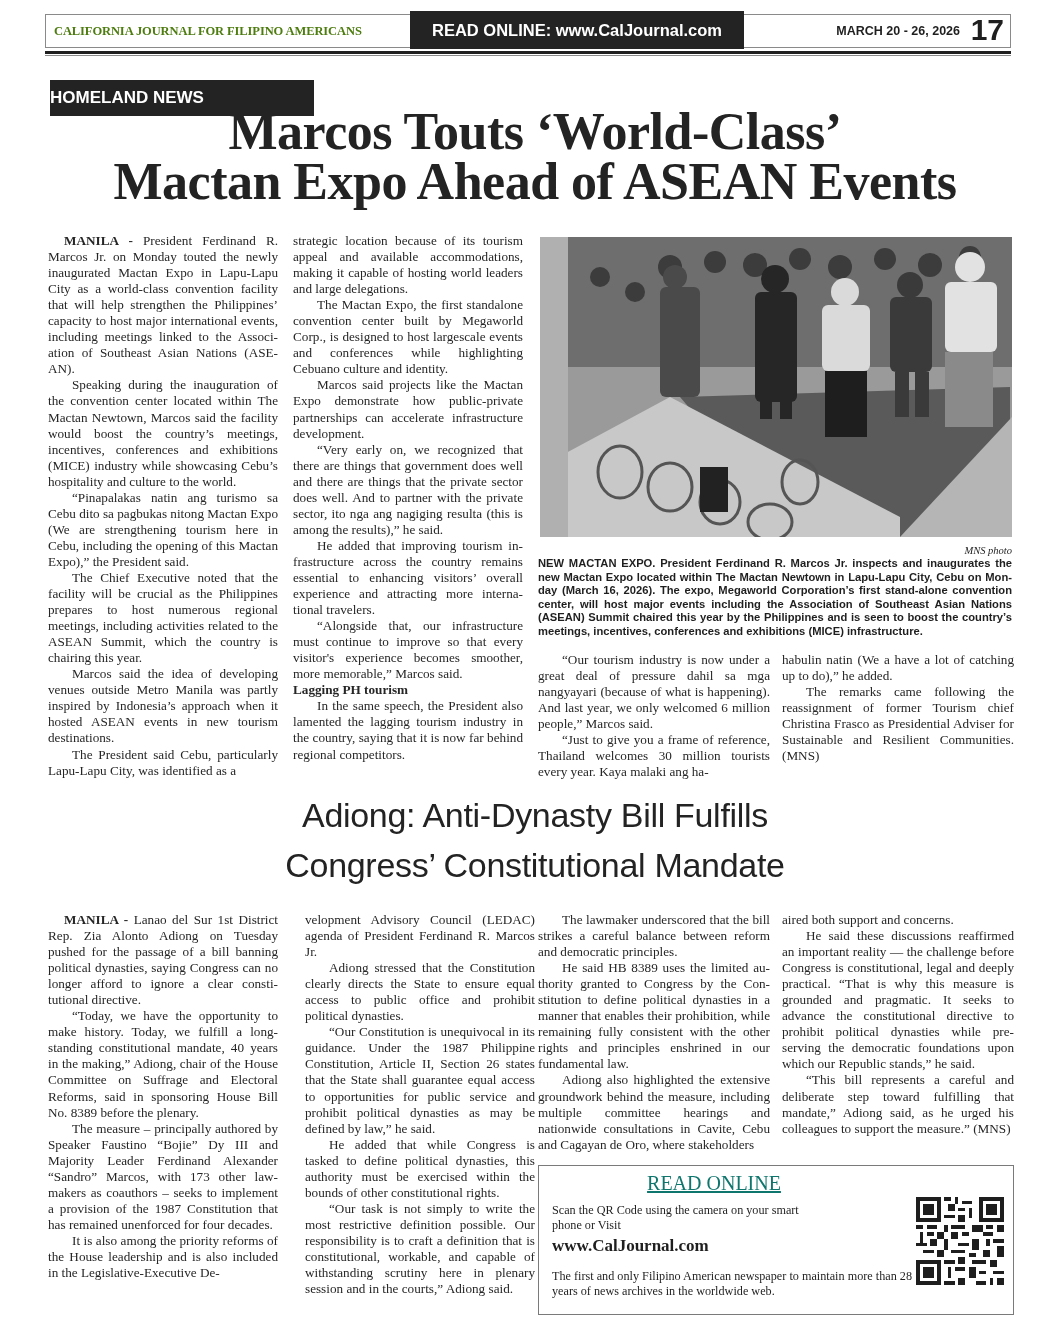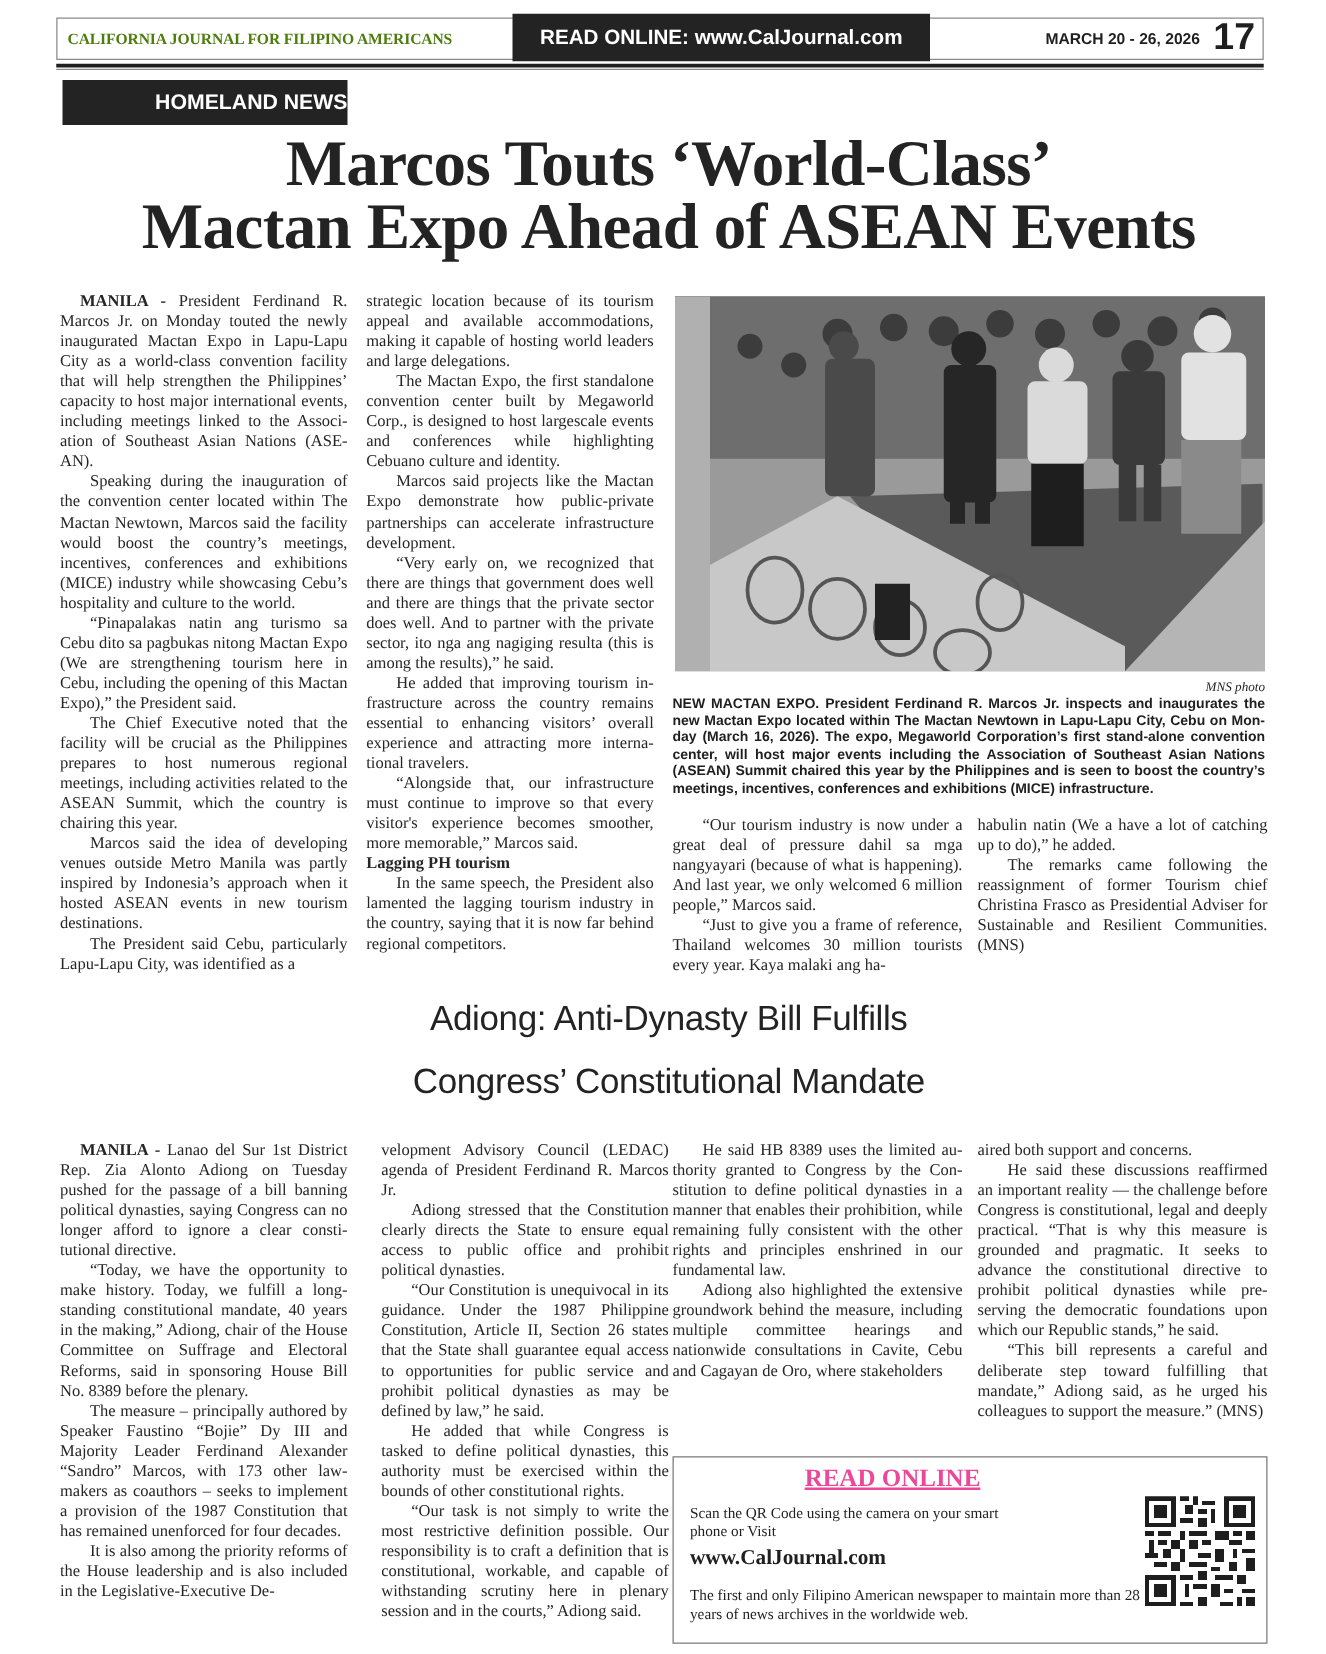--- a/index.html
+++ b/index.html
@@ -8,38 +8,38 @@
 
   
   .masthead { left: 45px; top: 14px; width: 966px; height: 34px; border: 1px solid #8a8a8a; box-sizing: border-box; background:#fff; }
   .mh-left { position: absolute; left: 8px; top: 0; height: 32px; line-height: 32px; font-family: Liberation Serif, serif; font-weight: bold; font-size: 12.5px; letter-spacing: -0.1px; color:#4d7c0f; }
   .mh-mid { position: absolute; left: 364px; top: -4px; width: 334px; height: 38px; background: #232323; color: #fff; font-family: "Liberation Sans", sans-serif; font-weight: bold; font-size: 16.5px; line-height: 38px; text-align: center; }
   .mh-date { position: absolute; right: 50px; top: 0; line-height: 32px; font-family: "Liberation Sans", sans-serif; font-weight: bold; font-size: 12.5px; }
   .mh-page { position: absolute; right: 6px; top: -2px; line-height: 34px; font-family: "Liberation Sans", sans-serif; font-weight: bold; font-size: 30px; }
   .rule-thick { left: 45px; top: 51px; width: 966px; height: 3px; background: #1f1f1f; }
   .rule-thin { left: 45px; top: 55px; width: 966px; height: 1px; background: #8a8a8a; }
 
-  .section-tag { left: 50px; top: 64px; width: 228px; height: 36px; background: #232323; color: #fff; font-family: "Liberation Sans", sans-serif; font-weight: bold; font-size: 17px; line-height: 36px; text-align: right; }
+  .section-tag { left: 50px; top: 80px; width: 264px; height: 36px; background: #232323; color: #fff; font-family: "Liberation Sans", sans-serif; font-weight: bold; font-size: 17px; line-height: 36px; text-align: left; }
 
   .headline1 { left: 40px; top: 107px; width: 990px; text-align: center; font-family: "Liberation Serif", serif; font-weight: bold; font-size: 52px; line-height: 50px; letter-spacing: -0.5px; color: #232323; }
 
   .col { font-family: "Liberation Serif", serif; font-size: 13.2px; line-height: 16.05px; text-align: justify; color: #262626; hyphens: manual; }
   .col p { margin: 0; text-indent: 24px; }
   .col p.first { text-indent: 0; }
   .col p.subhead { text-indent: 0; font-weight: bold; }
   .dateline { font-weight: bold; margin-left: 16px; }
 
   .photo { left: 540px; top: 237px; width: 472px; height: 300px; overflow: hidden; background: #8d8d8d; }
   .credit { left: 900px; top: 545px; width: 112px; text-align: right; font-family: "Liberation Serif", serif; font-style: italic; font-size: 10.5px; }
   .caption { left: 538px; top: 557px; width: 474px; font-family: "Liberation Sans", sans-serif; font-weight: bold; font-size: 11.2px; line-height: 13.6px; text-align: justify; color: #1f1f1f; }
 
-  .headline2 { left: 40px; top: 790px; width: 990px; text-align: center; font-family: "Liberation Sans", sans-serif; font-weight: normal; font-size: 28px; line-height: 50px; color: #232323; letter-spacing: -0.3px; }
+  .headline2 { left: 40px; top: 790px; width: 990px; text-align: center; font-family: "Liberation Sans", sans-serif; font-weight: normal; font-size: 34px; line-height: 50px; color: #232323; letter-spacing: -0.3px; }
 
   .promo { left: 538px; top: 1165px; width: 476px; height: 150px; border: 1px solid #7a7a7a; box-sizing: border-box; }
-  .promo-title { position: absolute; left: 0; top: 6px; width: 350px; text-align: center; font-family: "Liberation Serif", serif; font-weight: bold; font-size: 20px; text-decoration: underline; color: #ec4899; }
+  .promo-title { position: absolute; left: 0; top: 6px; width: 350px; text-align: center; font-family: "Liberation Serif", serif; font-weight: normal; font-size: 20px; text-decoration: underline; color: #0f766e; }
   .promo-scan { position: absolute; left: 13px; top: 37px; width: 250px; font-family: "Liberation Serif", serif; font-size: 12.2px; line-height: 14.5px; }
   .promo-url { position: absolute; left: 13px; top: 70px; font-family: "Liberation Serif", serif; font-weight: bold; font-size: 17px; }
   .promo-desc { position: absolute; left: 13px; top: 103px; width: 360px; font-family: "Liberation Serif", serif; font-size: 12.2px; line-height: 15px; text-align: justify; }
   .qr { position: absolute; left: 377px; top: 31px; width: 88px; height: 88px; }
 </style>
 </head>
 <body>
 
 <div class="abs masthead">
   <div class="mh-left">CALIFORNIA JOURNAL FOR FILIPINO AMERICANS</div>
@@ -164,20 +164,21 @@
 
 <div class="abs col" style="left:305px; top:912px; width:230px;">
   <p class="first">velopment Advisory Council (LEDAC) agenda of President Ferdinand R. Mar­cos Jr.</p>
   <p>Adiong stressed that the Constitu­tion clearly directs the State to ensure equal access to public office and prohibit political dynasties.</p>
   <p>“Our Constitution is unequivocal in its guidance. Under the 1987 Philippine Constitution, Article II, Section 26 states that the State shall guarantee equal ac­cess to opportunities for public service and prohibit political dynasties as may be defined by law,” he said.</p>
   <p>He added that while Congress is tasked to define political dynasties, this authority must be exercised within the bounds of other constitutional rights.</p>
   <p>“Our task is not simply to write the most restrictive definition possible. Our responsibility is to craft a definition that is constitutional, workable, and capable of withstanding scrutiny here in plena­ry session and in the courts,” Adiong said.</p>
 </div>
 
 <div class="abs col" style="left:538px; top:912px; width:232px;">
+  <p>The lawmaker underscored that the bill strikes a careful balance between re­form and democratic principles.</p>
   <p>He said HB 8389 uses the limited au­thority granted to Congress by the Con­stitution to define political dynasties in a manner that enables their prohibition, while remaining fully consistent with the other rights and principles enshrined in our fundamental law.</p>
   <p>Adiong also highlighted the exten­sive groundwork behind the measure, in­cluding multiple committee hearings and nationwide consultations in Cavite, Cebu and Cagayan de Oro, where stakeholders</p>
 </div>
 
 <div class="abs col" style="left:782px; top:912px; width:232px;">
   <p class="first">aired both support and concerns.</p>
   <p>He said these discussions reaffirmed an important reality — the challenge be­fore Congress is constitutional, legal and deeply practical. “That is why this mea­sure is grounded and pragmatic. It seeks to advance the constitutional directive to prohibit political dynasties while pre­serving the democratic foundations upon which our Republic stands,” he said.</p>
   <p>“This bill represents a careful and deliberate step toward fulfilling that mandate,” Adiong said, as he urged his colleagues to support the measure.” (MNS)</p>
 </div>
 

